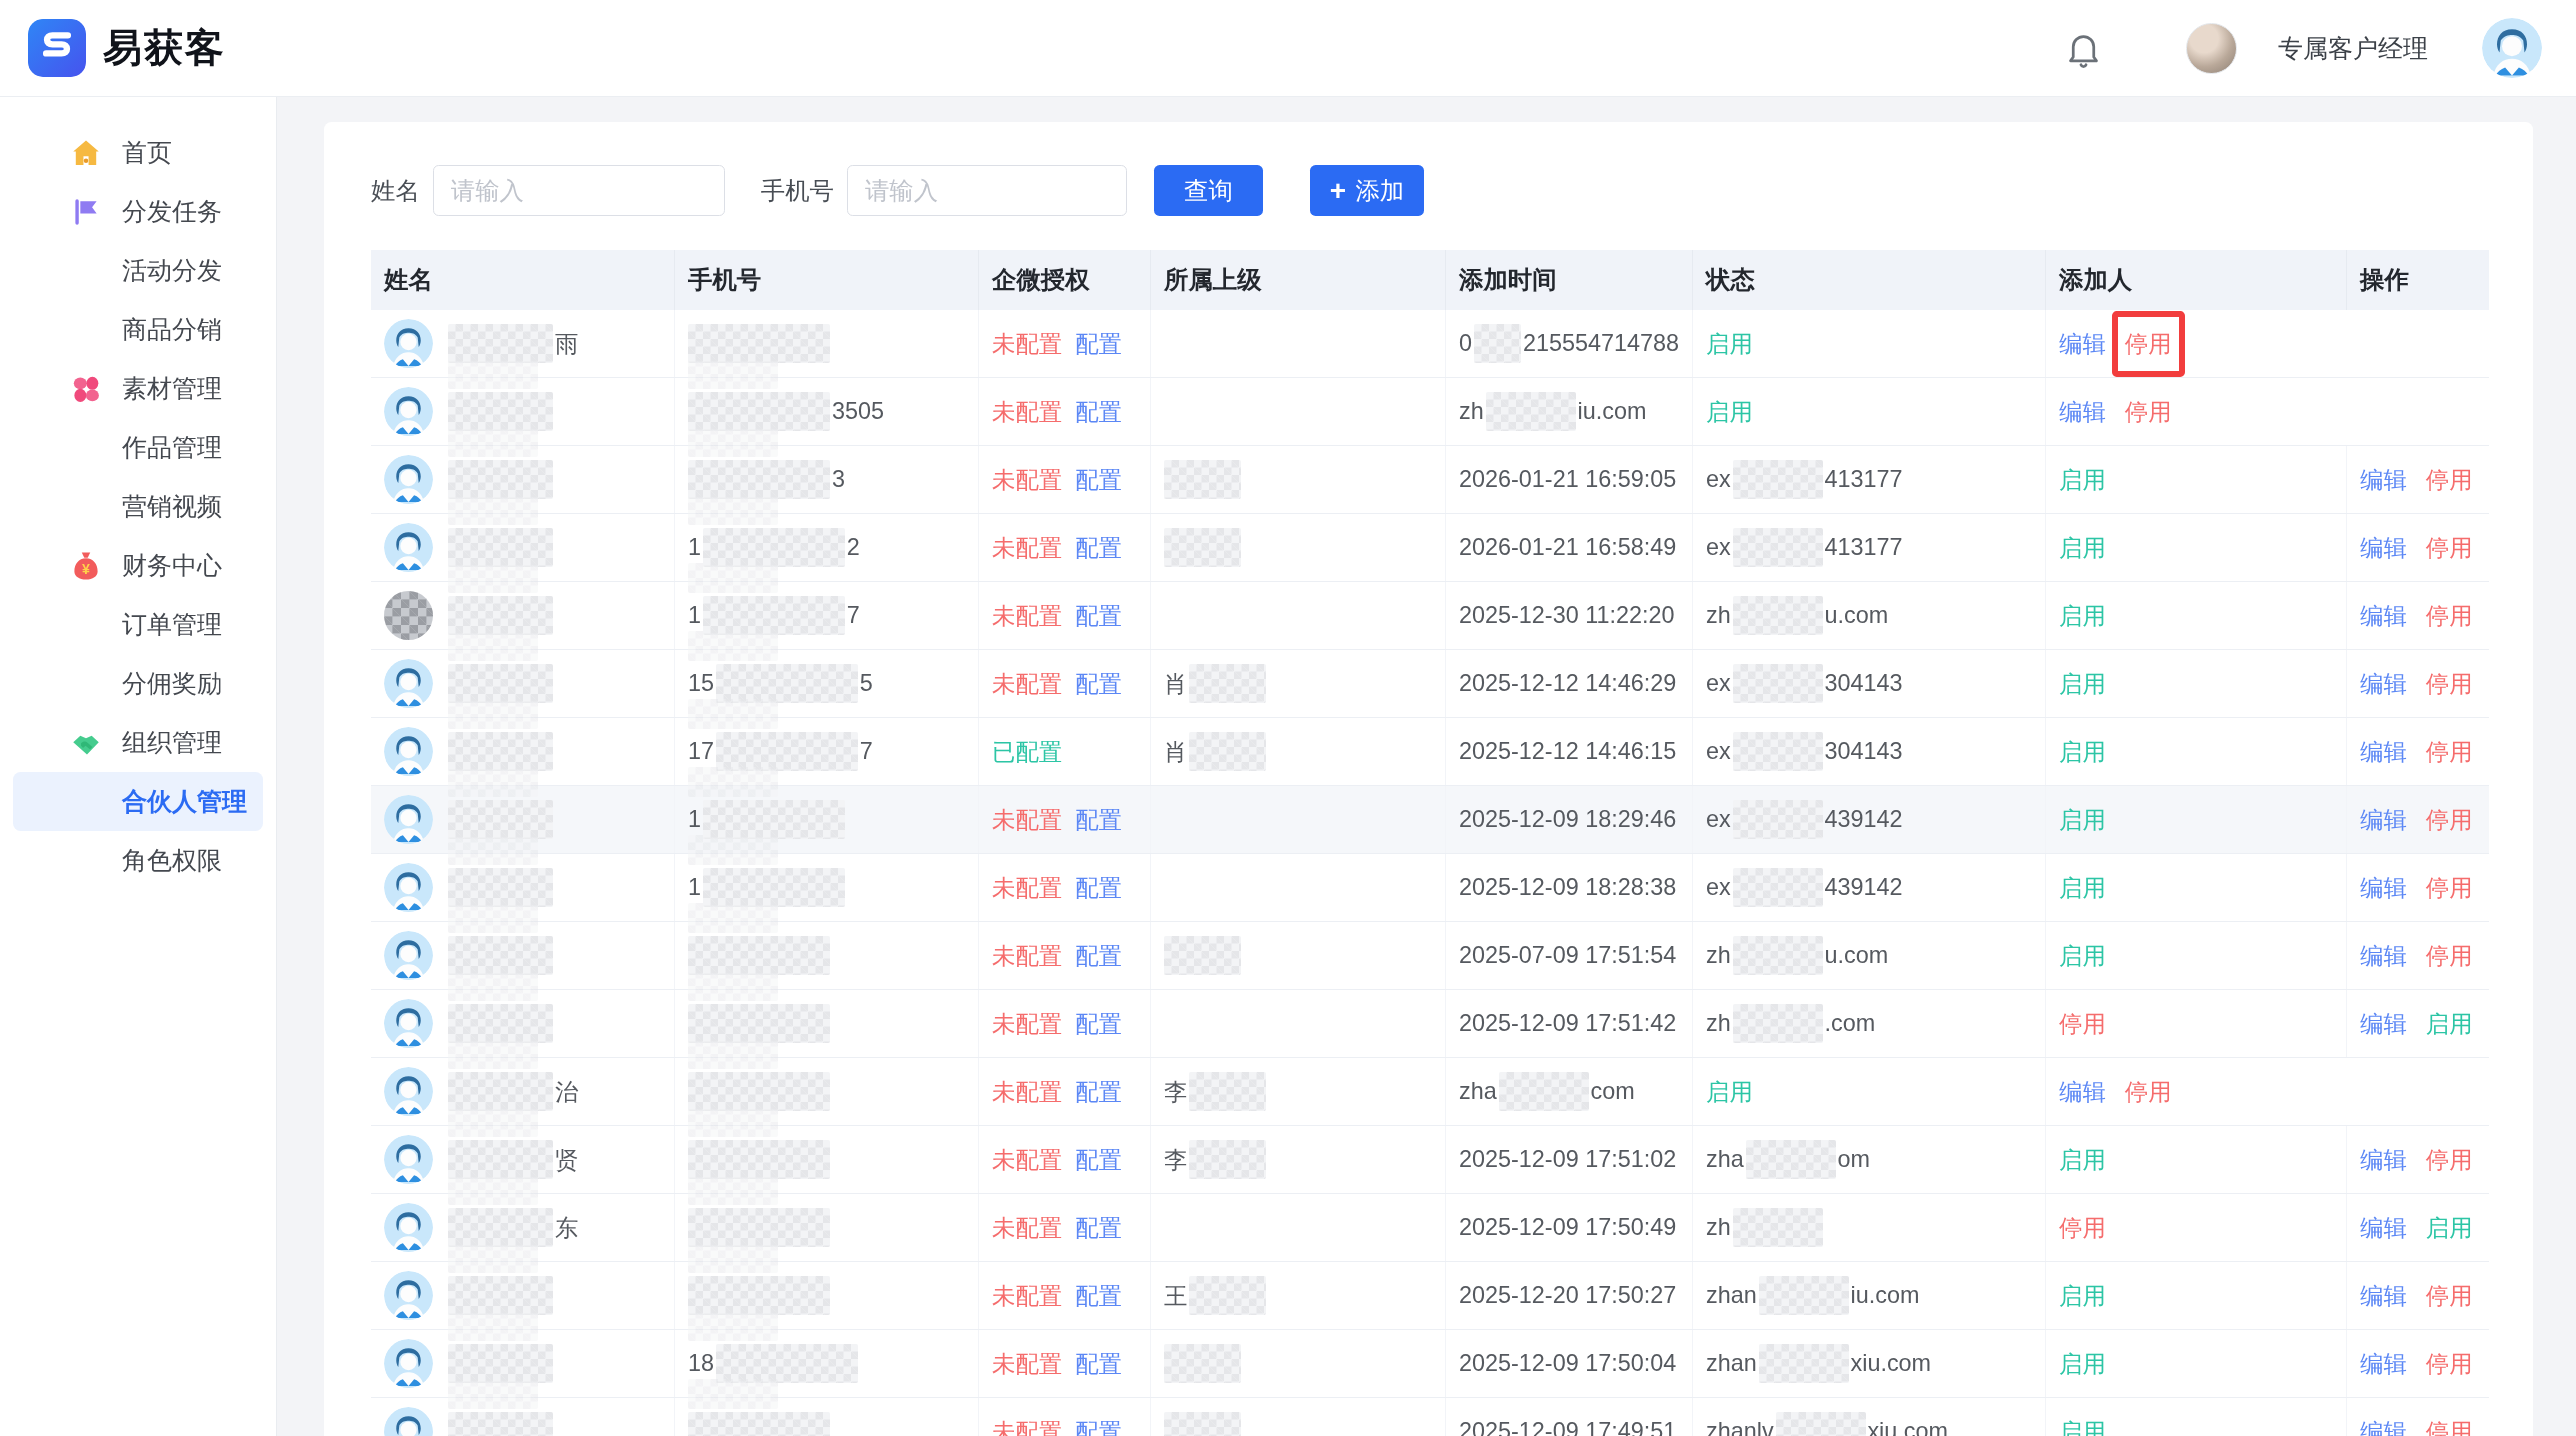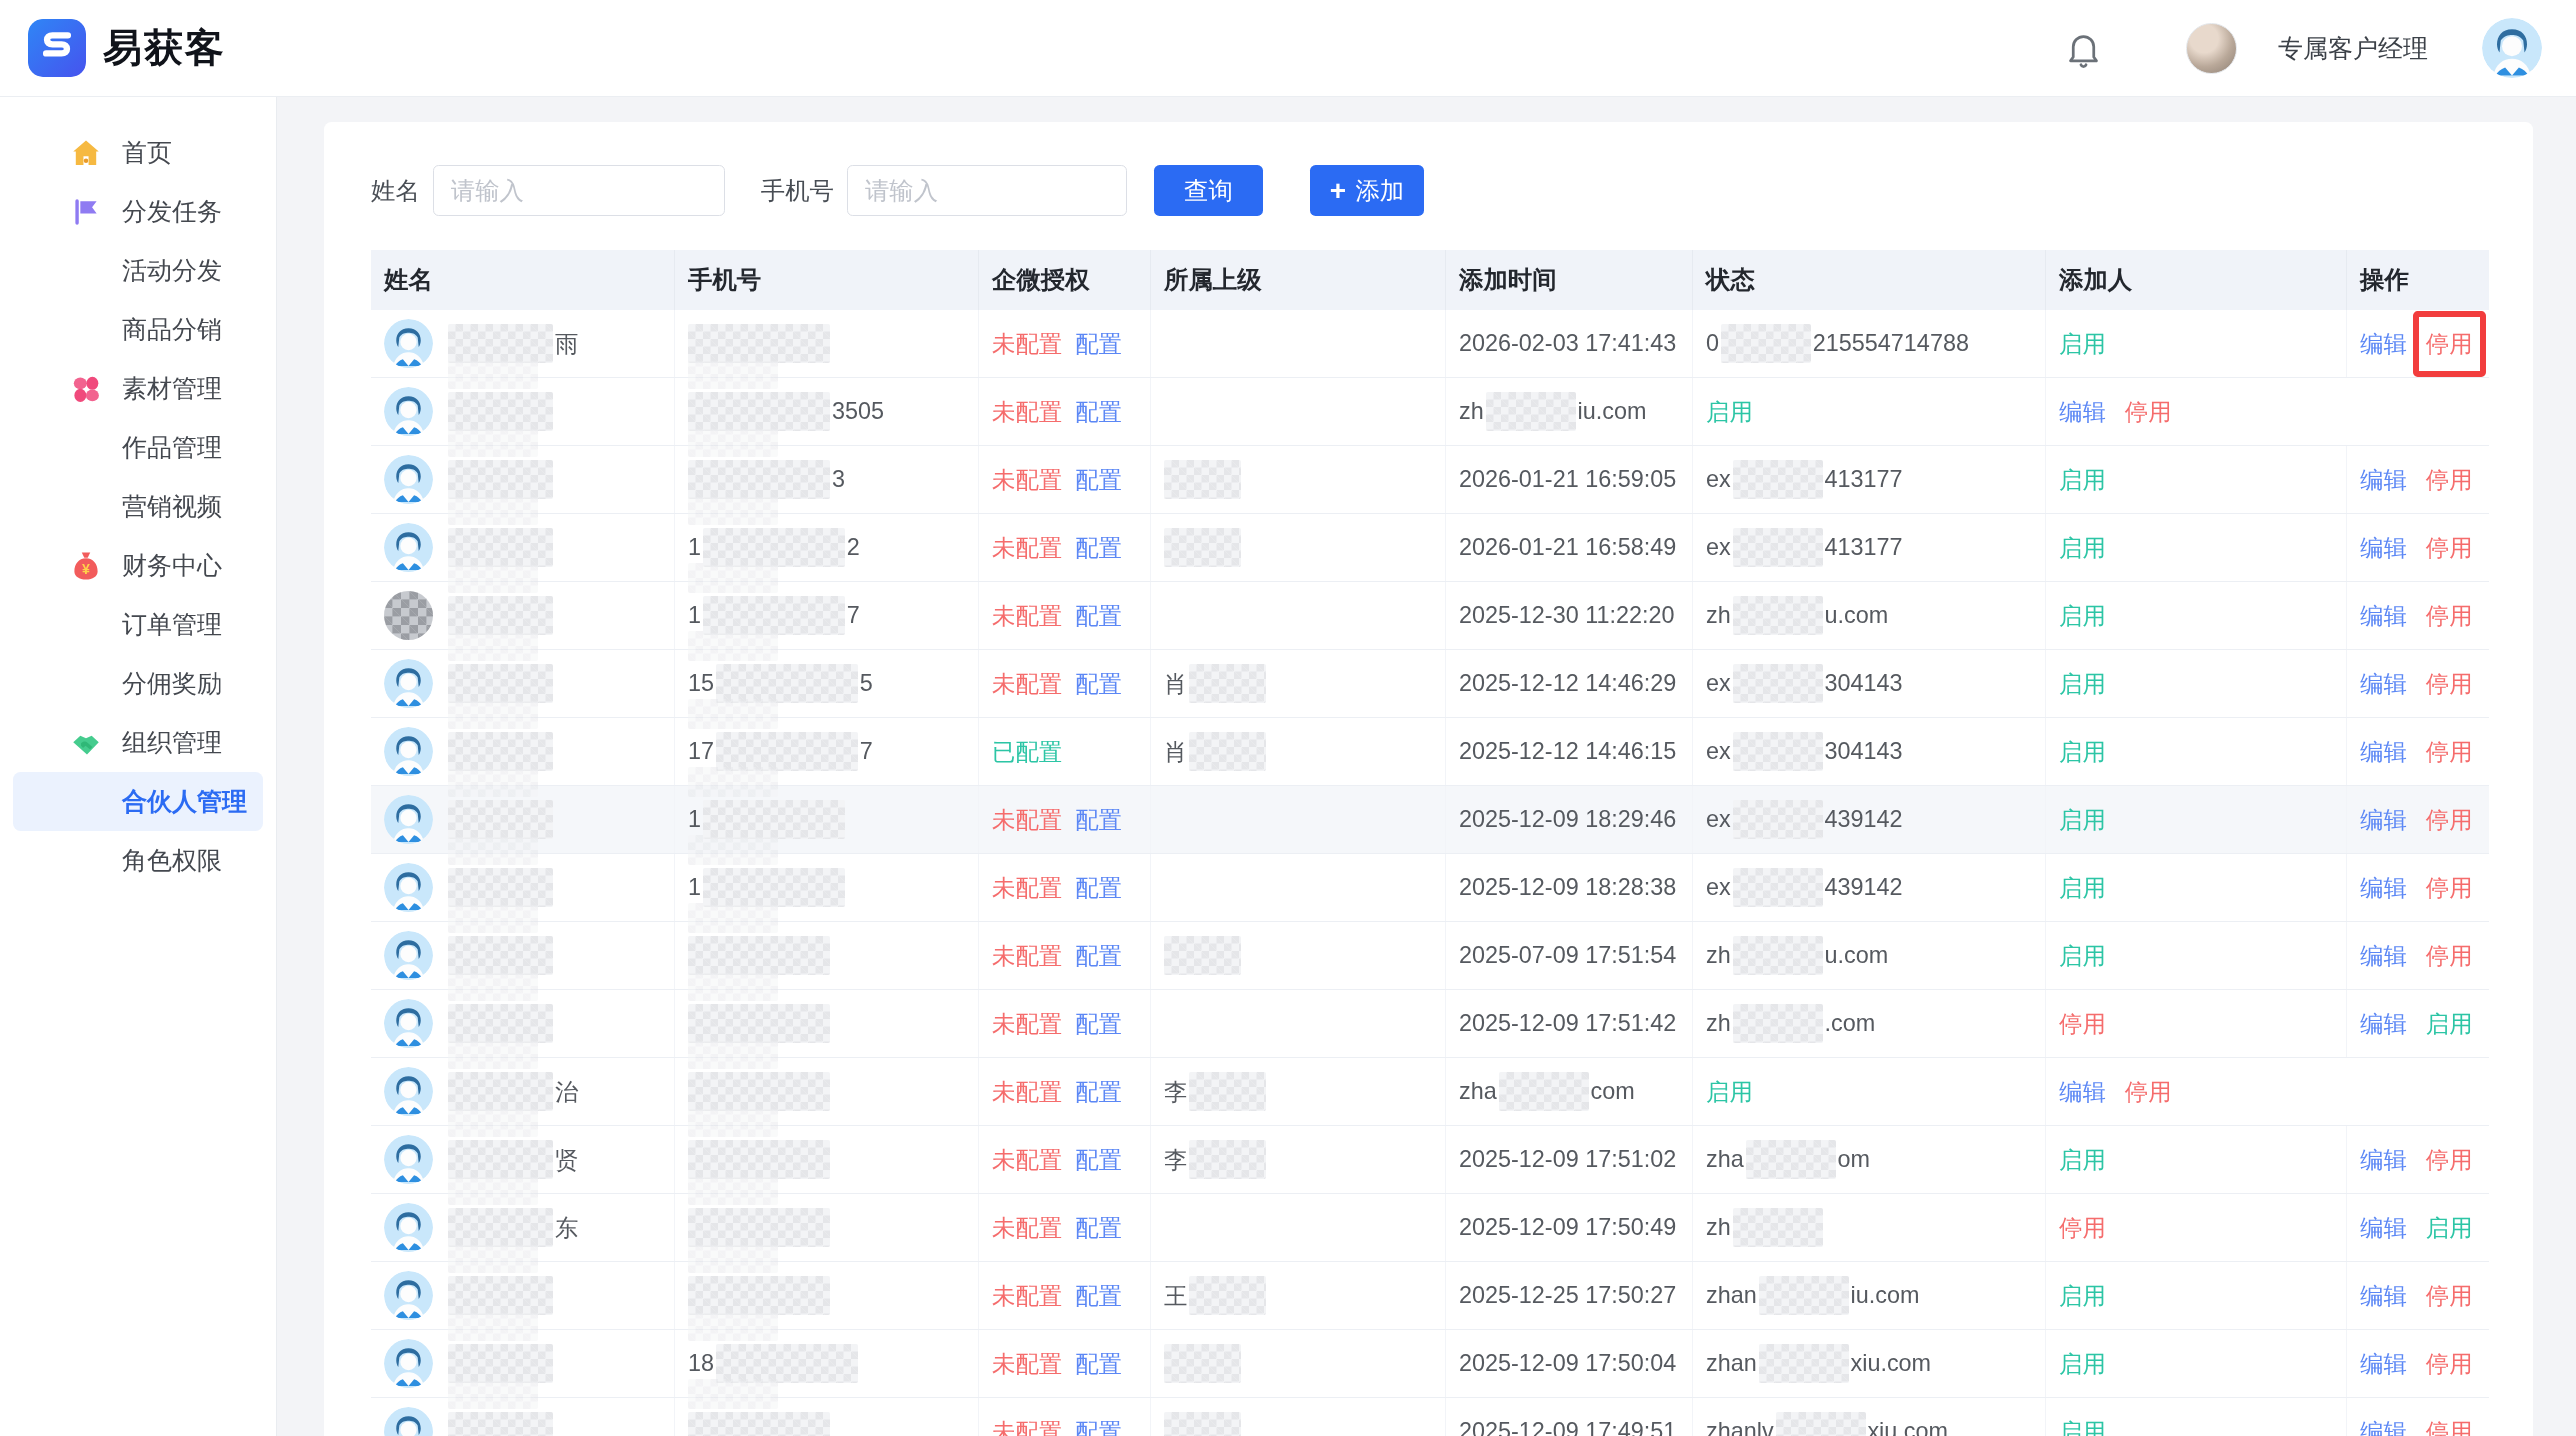--- a/index.html
+++ b/index.html
@@ -262,21 +262,20 @@
                 </div>
                 <div class="cell cell-phone">
                   <span class="mosaic m-phone"></span>
                   <span class="mosaic sub-mosaic"></span>
                 </div>
                 <div class="cell">
                   <span class="red">未配置</span>
                   <span class="blue-link ww-link">配置</span>
                 </div>
                 <div class="cell"></div>
-                <div class="cell">2026-02-03 17:41:43</div>
                 <div class="cell">
                   <span class="txt pre-txt">0</span>
                   <span class="mosaic m-adder"></span>
                   <span class="txt suf-txt">215554714788</span>
                 </div>
                 <div class="cell">
                   <span class="teal">启用</span>
                 </div>
                 <div class="cell">
                   <span class="blue-link op-link">编辑</span>
@@ -804,21 +803,21 @@
                   <span class="mosaic sub-mosaic"></span>
                 </div>
                 <div class="cell">
                   <span class="red">未配置</span>
                   <span class="blue-link ww-link">配置</span>
                 </div>
                 <div class="cell">
                   <span class="txt pre-txt">王</span>
                   <span class="mosaic m-parent"></span>
                 </div>
-                <div class="cell">2025-12-25 17:50:27</div>
+                <div class="cell">2025-12-20 17:50:27</div>
                 <div class="cell">
                   <span class="txt pre-txt">zhan</span>
                   <span class="mosaic m-adder"></span>
                   <span class="txt suf-txt">iu.com</span>
                 </div>
                 <div class="cell">
                   <span class="teal">启用</span>
                 </div>
                 <div class="cell">
                   <span class="blue-link op-link">编辑</span>

